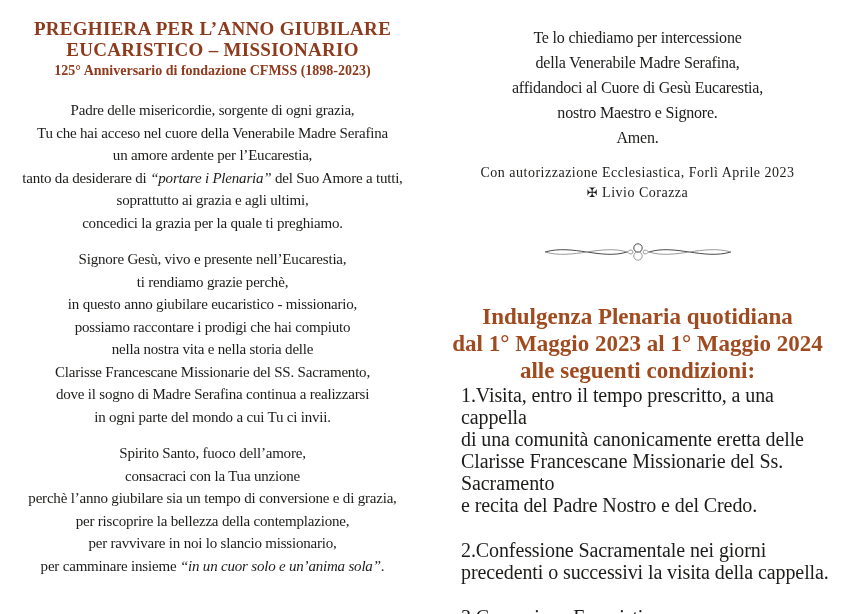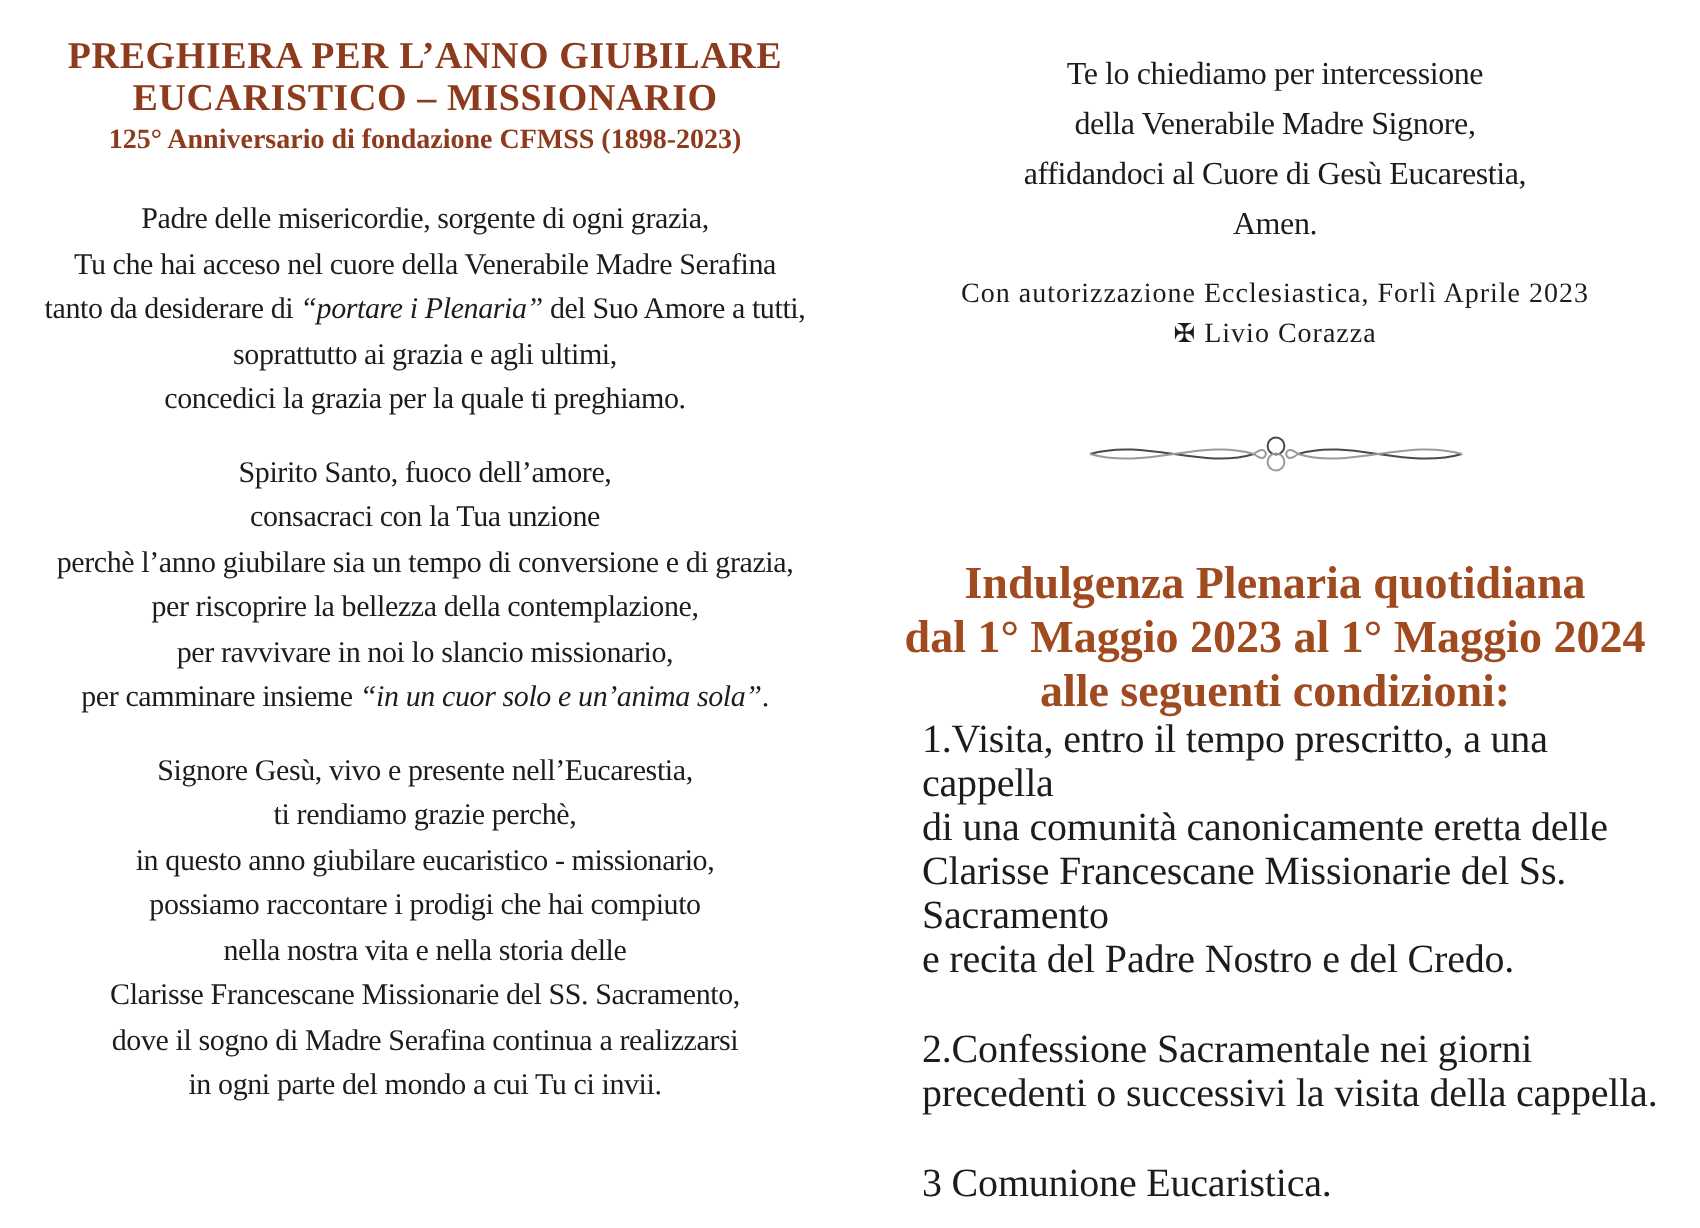--- a/index.html
+++ b/index.html
@@ -99,51 +99,53 @@
   <div class="col left">
     <h1 class="title">
       <div class="line">PREGHIERA PER L’ANNO GIUBILARE</div>
       <div class="line">EUCARISTICO – MISSIONARIO</div>
     </h1>
     <div class="subtitle">125° Anniversario di fondazione CFMSS (1898-2023)</div>
 
     <div class="stanza first">
       <div class="line">Padre delle misericordie, sorgente di ogni grazia,</div>
       <div class="line">Tu che hai acceso nel cuore della Venerabile Madre Serafina</div>
+      <div class="line">un amore ardente per l’Eucarestia,</div>
       <div class="line"><span>tanto da desiderare di </span><em>“portare i Plenaria”</em><span> del Suo Amore a tutti,</span></div>
       <div class="line">soprattutto ai grazia e agli ultimi,</div>
       <div class="line">concedici la grazia per la quale ti preghiamo.</div>
-    </div>
-
-    <div class="stanza">
-      <div class="line">Spirito Santo, fuoco dell’amore,</div>
-      <div class="line">consacraci con la Tua unzione</div>
-      <div class="line">perchè l’anno giubilare sia un tempo di conversione e di grazia,</div>
-      <div class="line">per riscoprire la bellezza della contemplazione,</div>
-      <div class="line">per ravvivare in noi lo slancio missionario,</div>
-      <div class="line"><span>per camminare insieme </span><em>“in un cuor solo e un’anima sola”</em><span>.</span></div>
     </div>
 
     <div class="stanza">
       <div class="line">Signore Gesù, vivo e presente nell’Eucarestia,</div>
       <div class="line">ti rendiamo grazie perchè,</div>
       <div class="line">in questo anno giubilare eucaristico - missionario,</div>
       <div class="line">possiamo raccontare i prodigi che hai compiuto</div>
       <div class="line">nella nostra vita e nella storia delle</div>
       <div class="line">Clarisse Francescane Missionarie del SS. Sacramento,</div>
       <div class="line">dove il sogno di Madre Serafina continua a realizzarsi</div>
       <div class="line">in ogni parte del mondo a cui Tu ci invii.</div>
     </div>
+
+    <div class="stanza">
+      <div class="line">Spirito Santo, fuoco dell’amore,</div>
+      <div class="line">consacraci con la Tua unzione</div>
+      <div class="line">perchè l’anno giubilare sia un tempo di conversione e di grazia,</div>
+      <div class="line">per riscoprire la bellezza della contemplazione,</div>
+      <div class="line">per ravvivare in noi lo slancio missionario,</div>
+      <div class="line"><span>per camminare insieme </span><em>“in un cuor solo e un’anima sola”</em><span>.</span></div>
+    </div>
   </div>
 
   <div class="col right">
     <div class="r-stanza">
       <div class="line">Te lo chiediamo per intercessione</div>
-      <div class="line">della Venerabile Madre Signore,</div>
+      <div class="line">della Venerabile Madre Serafina,</div>
       <div class="line">affidandoci al Cuore di Gesù Eucarestia,</div>
+      <div class="line">nostro Maestro e Signore.</div>
       <div class="line">Amen.</div>
     </div>
 
     <div class="authorization">
       <div class="line">Con autorizzazione Ecclesiastica, Forlì Aprile 2023</div>
       <div class="line"><span class="cross">✠</span> <span>Livio Corazza</span></div>
     </div>
 
     <div class="divider">
       <svg width="190" height="26" viewBox="0 0 190 26">

